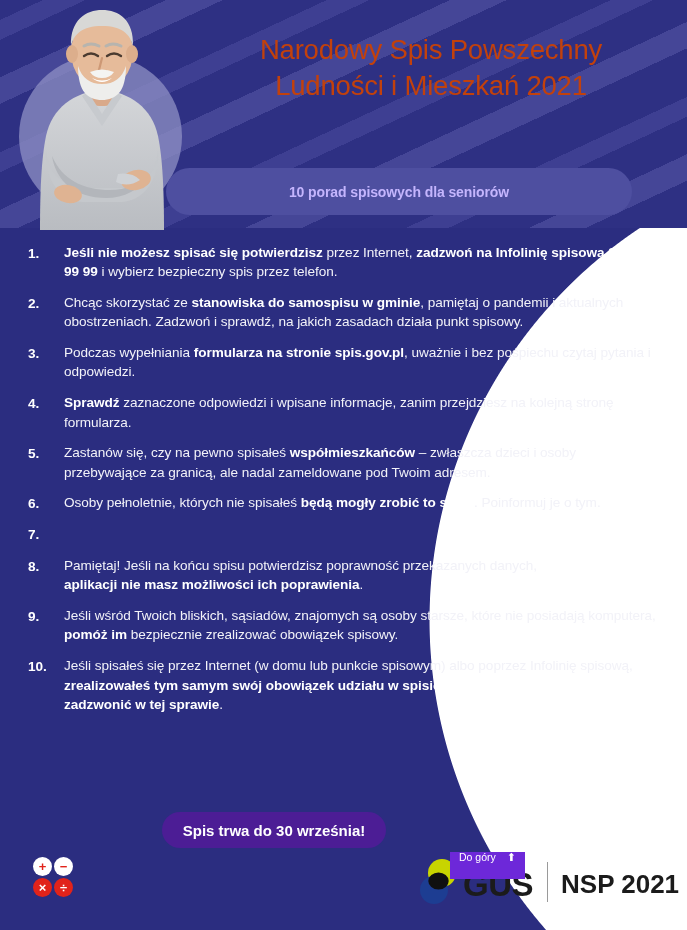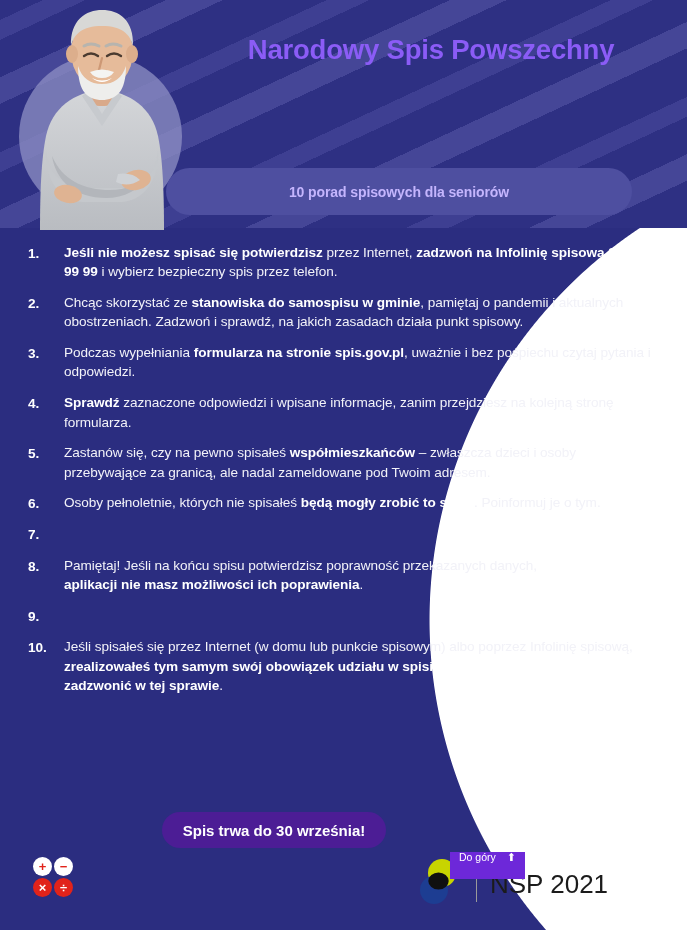--- a/index.html
+++ b/index.html
@@ -81,23 +81,23 @@
 
   
   .title-block {
     position: absolute;
     left: 196px;
     top: 32px;
     width: 470px;
     text-align: center;
   }
   .title-line {
-    color: #8b5cf6;
+    color: #c2410c;
     font-size: 27.5px;
-    font-weight: 700;
+    font-weight: 400;
     line-height: 1.32;
     letter-spacing: -0.2px;
   }
 
   .subtitle-pill {
     position: absolute;
     left: 166px;
     top: 168px;
     width: 466px;
     height: 47px;
@@ -223,21 +223,21 @@
     padding-top: 5px;
   }
   .gus-div {
     width: 1px;
     height: 40px;
     background: #9a9a9a;
     margin: 0 13px 0 14px;
   }
   .nsp-word {
     font-size: 26px;
-    font-weight: 400;
+    font-weight: 700;
     color: #1b1b1b;
     line-height: 1;
     padding-top: 4px;
   }
 
   
   .to-top {
     position: absolute;
     left: 450px;
     top: 852px;
@@ -319,20 +319,21 @@
         <ellipse cx="118" cy="176" rx="15" ry="10" fill="#dfb392" transform="rotate(-12 118 176)"></ellipse>
         <ellipse cx="50" cy="190" rx="14" ry="9" fill="#dfb392" transform="rotate(10 50 190)"></ellipse>
 
         <path d="M100 170 q14 -2 22 6 q-12 8 -24 2 Z" fill="#cfd2d6"></path>
       </g>
     </svg>
   </div>
 
   <div class="title-block">
     <div class="title-line">Narodowy Spis Powszechny</div>
+    <div class="title-line">Ludności i Mieszkań 2021</div>
   </div>
 
   <div class="subtitle-pill">
     <span>10 porad spisowych dla seniorów</span>
   </div>
 
   <div class="tips">
       <div class="tip">
         <div class="tip-num">1.</div>
         <div class="tip-text"><b>Jeśli nie możesz spisać się potwierdzisz</b><span> przez Internet, </span><b>zadzwoń na Infolinię spisową 22 279 99 99</b><span> i wybierz bezpieczny spis przez telefon.</span></div>
@@ -359,20 +360,21 @@
       </div>
       <div class="tip">
         <div class="tip-num">7.</div>
       </div>
       <div class="tip">
         <div class="tip-num">8.</div>
         <div class="tip-text"><span>Pamiętaj! Jeśli na końcu spisu potwierdzisz poprawność przekazanych danych, </span><b>po zamknięciu aplikacji nie masz możliwości ich poprawienia</b><span>.</span></div>
       </div>
       <div class="tip">
         <div class="tip-num">9.</div>
+        <div class="tip-text"><span>Jeśli wśród Twoich bliskich, sąsiadów, znajomych są osoby starsze, które nie posiadają komputera, </span><b>pomóż im</b><span> bezpiecznie zrealizować obowiązek spisowy.</span></div>
       </div>
       <div class="tip">
         <div class="tip-num">10.</div>
         <div class="tip-text"><span>Jeśli spisałeś się przez Internet (w domu lub punkcie spisowym) albo poprzez Infolinię spisową, </span><b>zrealizowałeś tym samym swój obowiązek udziału w spisie i nikt nie ma prawa do Ciebie zadzwonić w tej sprawie</b><span>.</span></div>
       </div>
     </div>
 
   <div class="date-pill">
     <span>Spis trwa do 30 września!</span>
   </div>
@@ -388,20 +390,21 @@
 
   <div class="gus-block">
     <div class="gus-mark">
       <svg width="44" height="48" viewBox="0 0 44 48" xmlns="http://www.w3.org/2000/svg">
         <circle cx="24" cy="15" r="14" fill="#c8d400"></circle>
         <circle cx="16" cy="32" r="14" fill="#1d3d92"></circle>
         <path d="M24 29 A14 14 0 0 0 16 18 A14 14 0 0 0 24 29 Z" fill="#101010"></path>
         <ellipse cx="20.5" cy="23" rx="10.2" ry="8.6" fill="#101010"></ellipse>
       </svg>
     </div>
+    <div class="gus-word">GUS</div>
     <div class="gus-div"></div>
     <div class="nsp-word">NSP 2021</div>
   </div>
 
   <div class="to-top">
     <span class="to-top-label">Do góry</span>
     <span class="to-top-arrow">⬆</span>
   </div>
 
 </div>

